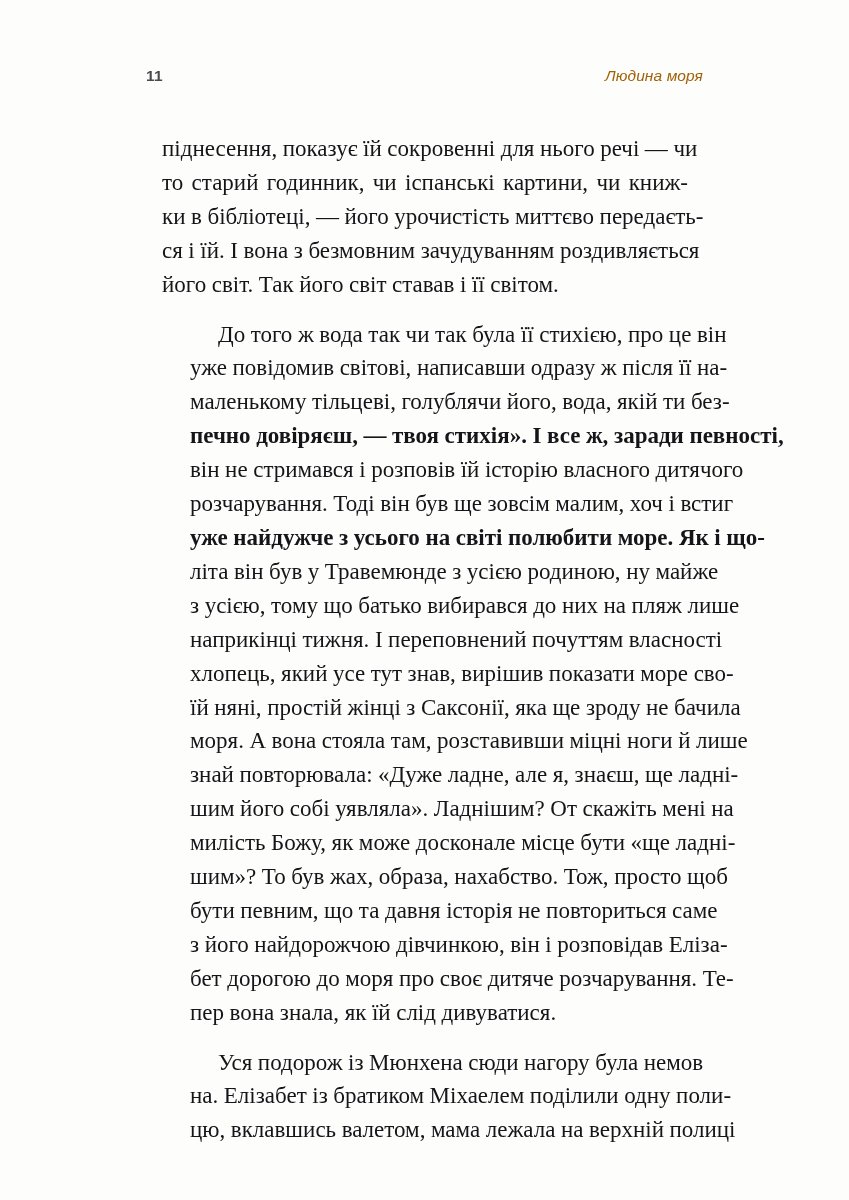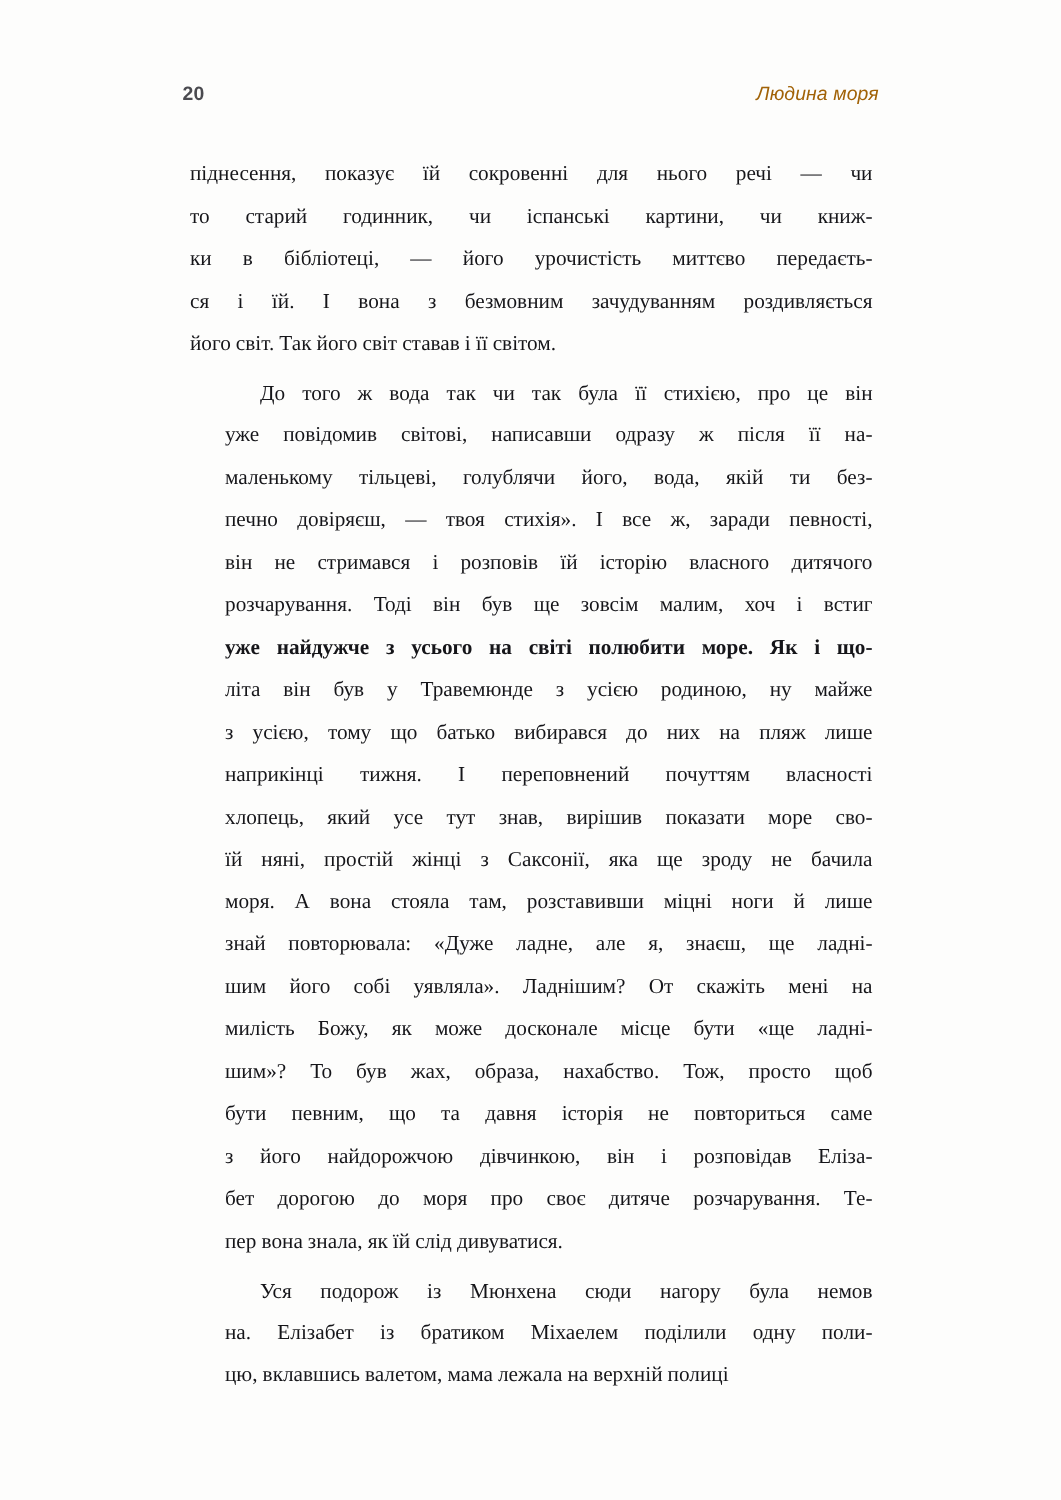--- a/index.html
+++ b/index.html
@@ -50,23 +50,23 @@
   }
 
   
   .text-block {
     position: absolute;
     left: 146px;
     top: 116px;
     width: 558px;
   }
   p.para {
-    margin: 6px;
+    margin: 16px;
     font-family: "Liberation Serif", "DejaVu Serif", serif;
-    font-size: 17px;
+    font-size: 23px;
     line-height: 33.9px;
     color: #151519;
     text-align: justify;
     text-justify: inter-word;
     hyphens: manual;
     -webkit-hyphens: manual;
     text-indent: 0;
     word-spacing: -0.2px;
   }
   p.para + p.para {
@@ -87,37 +87,37 @@
     display: inline-block;
     width: 28px;
   }
 </style>
 </head>
 <body>
 
 <div class="page">
 
   <div class="running-head">
-    <span class="folio">20</span>
+    <span class="folio">11</span>
     <span class="head-title">Людина моря</span>
   </div>
 
   <div class="text-block" id="body-text">
       <p class="para">
         <span class="line-justified" style="white-space: nowrap;">піднесення, показує їй сокровенні для нього речі — чи</span>
         <span class="line-justified" style="white-space: nowrap;">то старий годинник, чи іспанські картини, чи книж-</span>
         <span class="line-justified" style="white-space: nowrap;">ки в бібліотеці, — його урочистість миттєво передаєть-</span>
         <span class="line-justified" style="white-space: nowrap;">ся і їй. І вона з безмовним зачудуванням роздивляється</span>
         <span class="line-last">його світ. Так його світ ставав і її світом.</span>
       </p>
       <p class="para">
         <span class="line-justified" style="white-space: nowrap;"><span class="indent-box"></span><span>До того ж вода так чи так була її стихією, про це він</span></span>
         <span class="line-justified" style="white-space: nowrap;">уже повідомив світові, написавши одразу ж після її на-</span>
         <span class="line-justified" style="white-space: nowrap;">маленькому тільцеві, голублячи його, вода, якій ти без-</span>
-        <span class="line-justified" style="white-space: nowrap;">печно довіряєш, — твоя стихія». І все ж, заради певності,</span>
+        <span class="line-justified" style="white-space: nowrap; font-weight: bold;">печно довіряєш, — твоя стихія». І все ж, заради певності,</span>
         <span class="line-justified" style="white-space: nowrap;">він не стримався і розповів їй історію власного дитячого</span>
         <span class="line-justified" style="white-space: nowrap;">розчарування. Тоді він був ще зовсім малим, хоч і встиг</span>
         <span class="line-justified" style="white-space: nowrap; font-weight: bold;">уже найдужче з усього на світі полюбити море. Як і що-</span>
         <span class="line-justified" style="white-space: nowrap;">літа він був у Травемюнде з усією родиною, ну майже</span>
         <span class="line-justified" style="white-space: nowrap;">з усією, тому що батько вибирався до них на пляж лише</span>
         <span class="line-justified" style="white-space: nowrap;">наприкінці тижня. І переповнений почуттям власності</span>
         <span class="line-justified" style="white-space: nowrap;">хлопець, який усе тут знав, вирішив показати море сво-</span>
         <span class="line-justified" style="white-space: nowrap;">їй няні, простій жінці з Саксонії, яка ще зроду не бачила</span>
         <span class="line-justified" style="white-space: nowrap;">моря. А вона стояла там, розставивши міцні ноги й лише</span>
         <span class="line-justified" style="white-space: nowrap;">знай повторювала: «Дуже ладне, але я, знаєш, ще ладні-</span>

